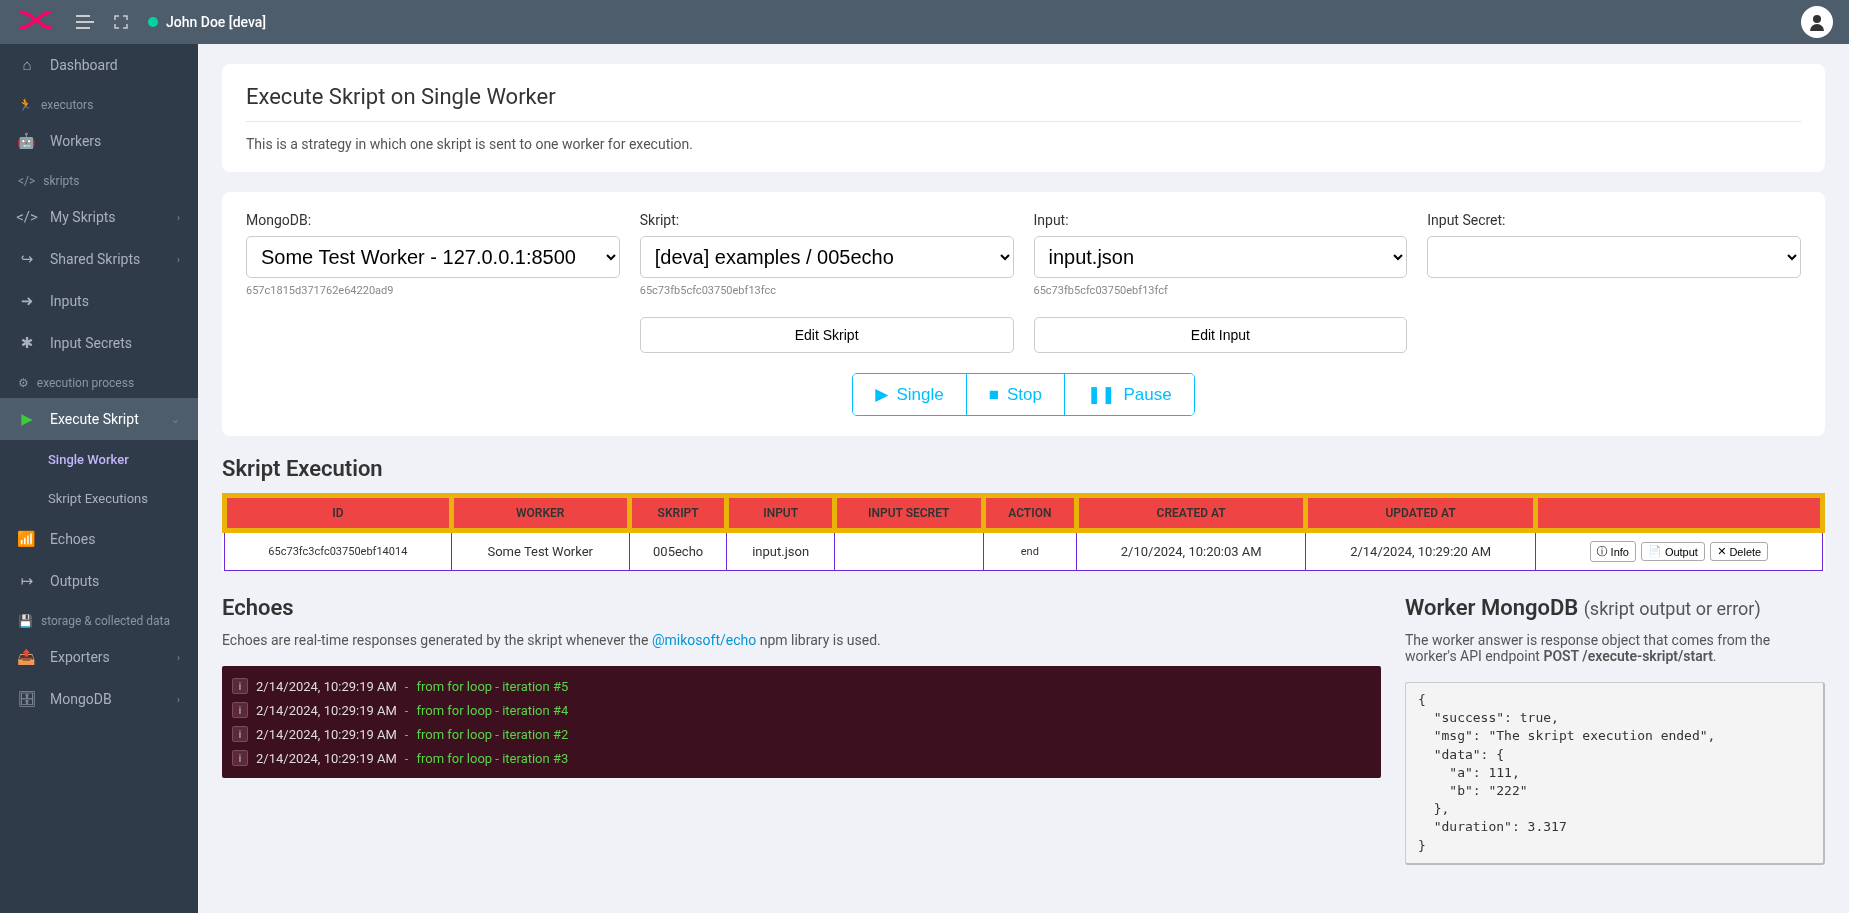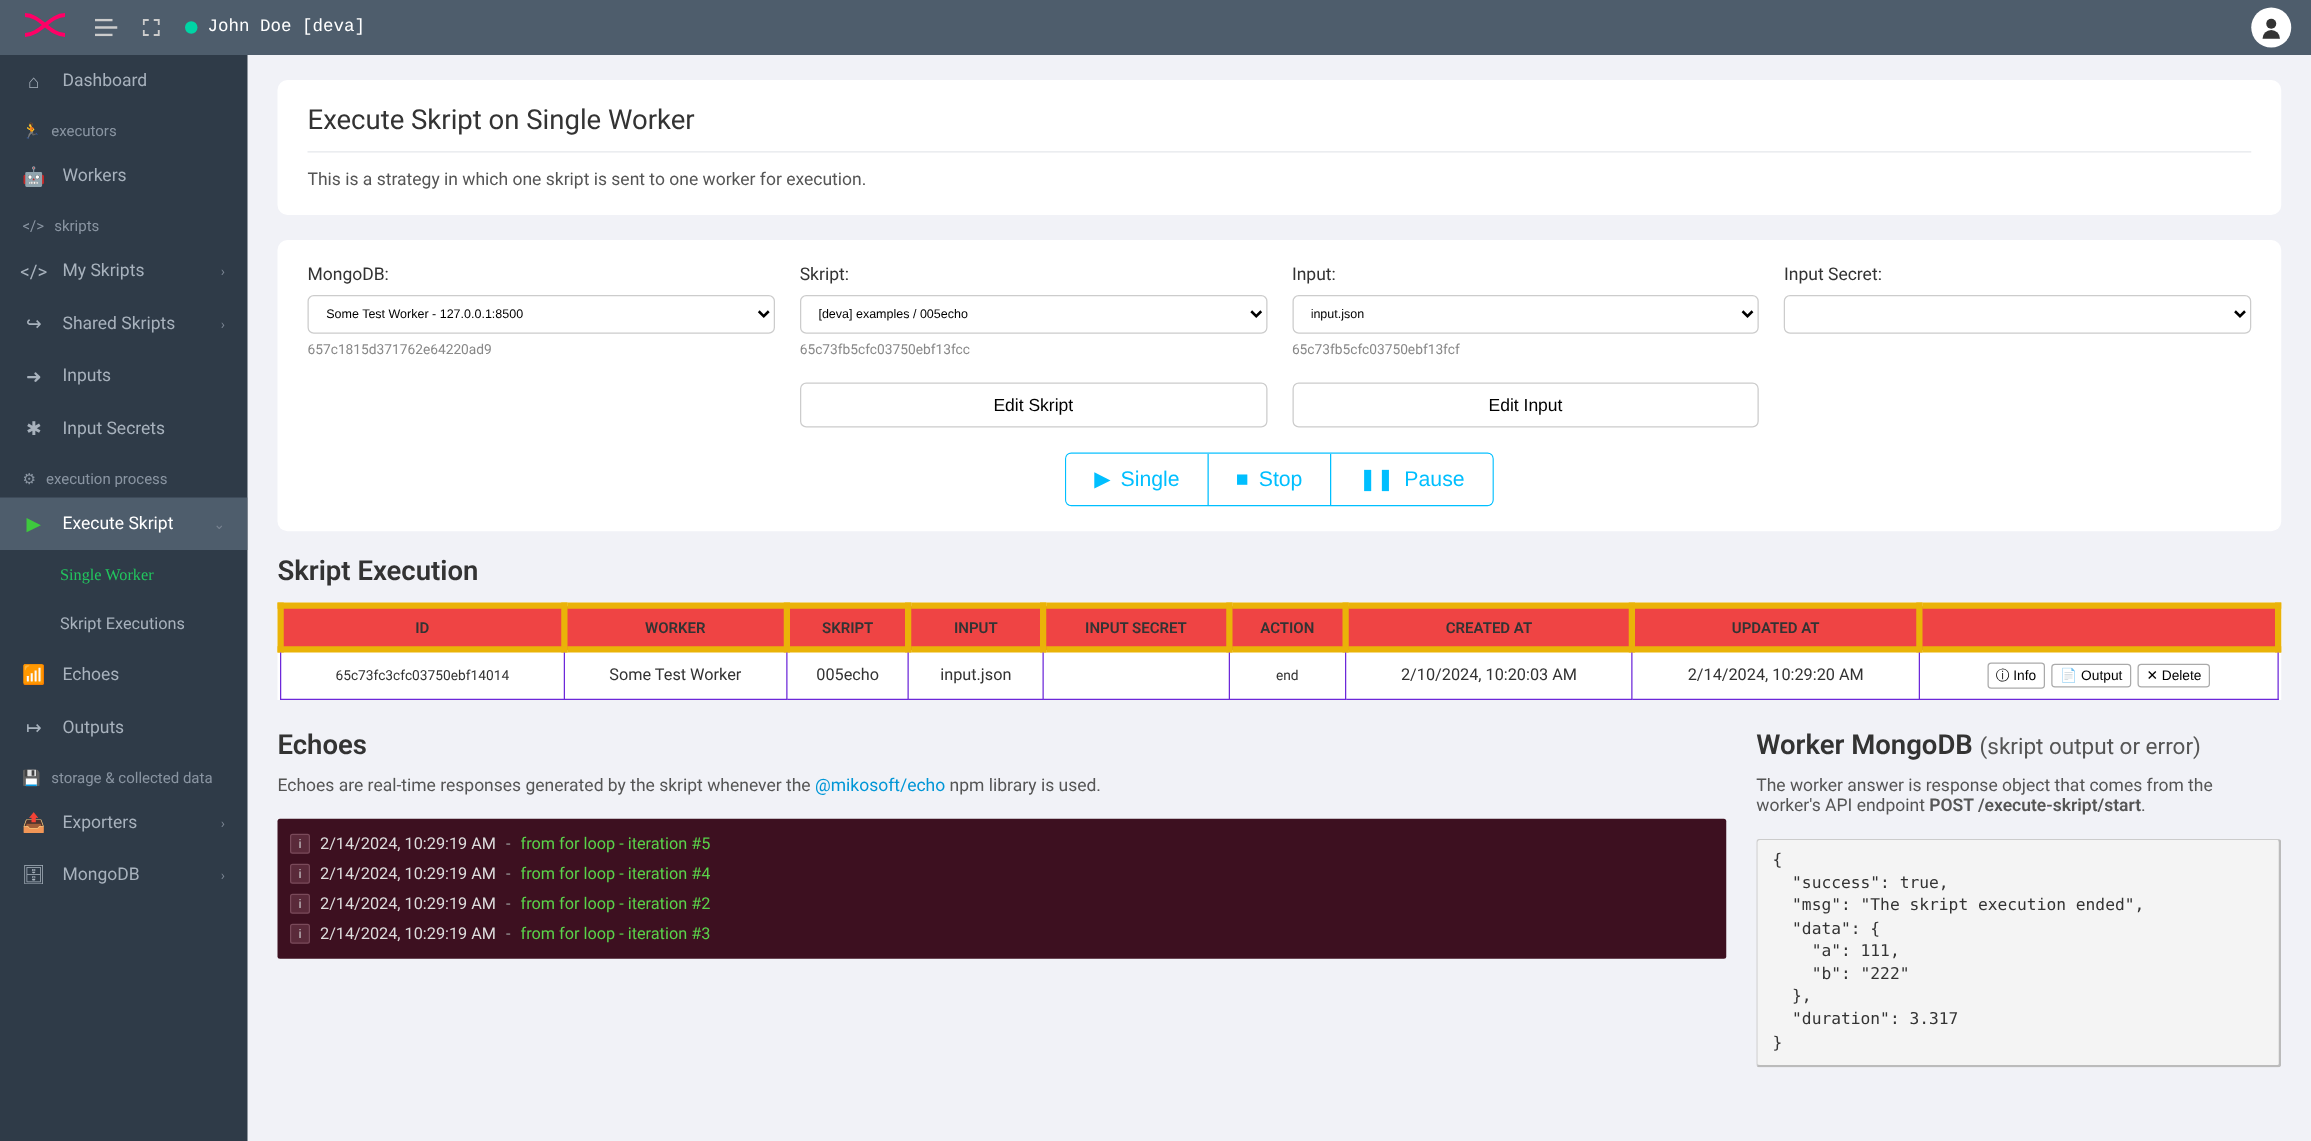--- a/index.html
+++ b/index.html
@@ -2,44 +2,44 @@
 <html><head>
 <meta charset="utf-8">
 <style>
 * { box-sizing: border-box; margin: 0; padding: 0; }
 body { font-family: -apple-system, BlinkMacSystemFont, "Segoe UI", Roboto, sans-serif; background: #f1f2f7; color: #333; font-size: 14px; }
 
 .topbar { height: 44px; background: #4e5d6c; display: flex; align-items: center; padding: 0 16px; gap: 20px; position: relative; }
 .logo { color: #ff0066; font-size: 28px; font-weight: bold; letter-spacing: -1px; }
 .logo svg { width: 40px; height: 24px; }
 .topbar-icon { color: #ccc; cursor: pointer; display: flex; align-items: center; }
-.user-indicator { display: flex; align-items: center; gap: 8px; color: #fff; font-weight: 500; font-family: Liberation Mono, monospace; }
+.user-indicator { display: flex; align-items: center; gap: 8px; color: #fff; font-weight: 500; }
 .status-dot { width: 10px; height: 10px; background: #00d4a5; border-radius: 50%; }
 .avatar { width: 32px; height: 32px; background: #fff; border-radius: 50%; display: flex; align-items: center; justify-content: center; position: absolute; right: 16px; top: 6px; }
 
 .layout { display: flex; height: calc(100vh - 44px); }
 .sidebar { width: 198px; background: #2f3b48; color: #a8b2bd; overflow-y: auto; flex-shrink: 0; }
 .sidebar-item { display: flex; align-items: center; padding: 12px 18px; gap: 14px; cursor: pointer; font-size: 14px; }
 .sidebar-item.active { background: #4e5d6c; color: #fff; }
 .sidebar-item.sub { padding-left: 48px; font-size: 13px; }
-.sidebar-item.sub.active { color: #22c55e; font-weight: 500; background: transparent; font-family: Liberation Serif, serif; }
+.sidebar-item.sub.active { color: #c4b5fd; font-weight: 500; background: transparent; }
 .sidebar-header { padding: 12px 18px 8px; font-size: 12px; color: #8a95a2; display: flex; align-items: center; gap: 8px; }
 .sidebar-icon { width: 18px; height: 18px; display: inline-flex; align-items: center; justify-content: center; font-size: 15px; }
 .chevron { margin-left: auto; font-size: 11px; color: #7a8492; }
 
 .main { flex: 1; overflow-y: auto; padding: 20px 24px; }
 
 .card { background: #fff; border-radius: 8px; padding: 20px 24px; margin-bottom: 20px; }
 .card h2 { font-size: 22px; font-weight: 400; margin-bottom: 12px; }
 .card hr { border: none; border-top: 1px solid #e5e7eb; margin-bottom: 14px; }
 .card p { color: #555; }
 
 .form-grid { display: grid; grid-template-columns: 1fr 1fr 1fr 1fr; gap: 20px; margin-bottom: 12px; }
 .form-group label { display: block; font-size: 14px; margin-bottom: 8px; color: #333; }
-.form-group select { width: 100%; padding: 8px 10px; border: 1px solid #ccc; border-radius: 5px; background: #fff; font-size: 10px; }
+.form-group select { width: 100%; padding: 8px 10px; border: 1px solid #ccc; border-radius: 5px; background: #fff; font-size: 20px; }
 .form-hint { font-size: 11px; color: #888; margin-top: 6px; }
 
 .btn-row { display: grid; grid-template-columns: 1fr 1fr 1fr 1fr; gap: 20px; margin-top: 20px; }
 .btn-outline { padding: 9px 18px; border: 1px solid #ccc; background: #fff; border-radius: 5px; cursor: pointer; font-size: 14px; text-align: center; }
 .control-row { display: flex; justify-content: center; margin-top: 20px; }
 .btn-group { display: inline-flex; border: 1px solid #00bfff; border-radius: 5px; overflow: hidden; }
 .btn-group button { padding: 10px 22px; background: #fff; border: none; color: #00bfff; cursor: pointer; font-size: 17px; display: flex; align-items: center; gap: 8px; }
 .btn-group button + button { border-left: 1px solid #00bfff; }
 
 .section-title { font-size: 22px; font-weight: 600; margin-bottom: 12px; }

